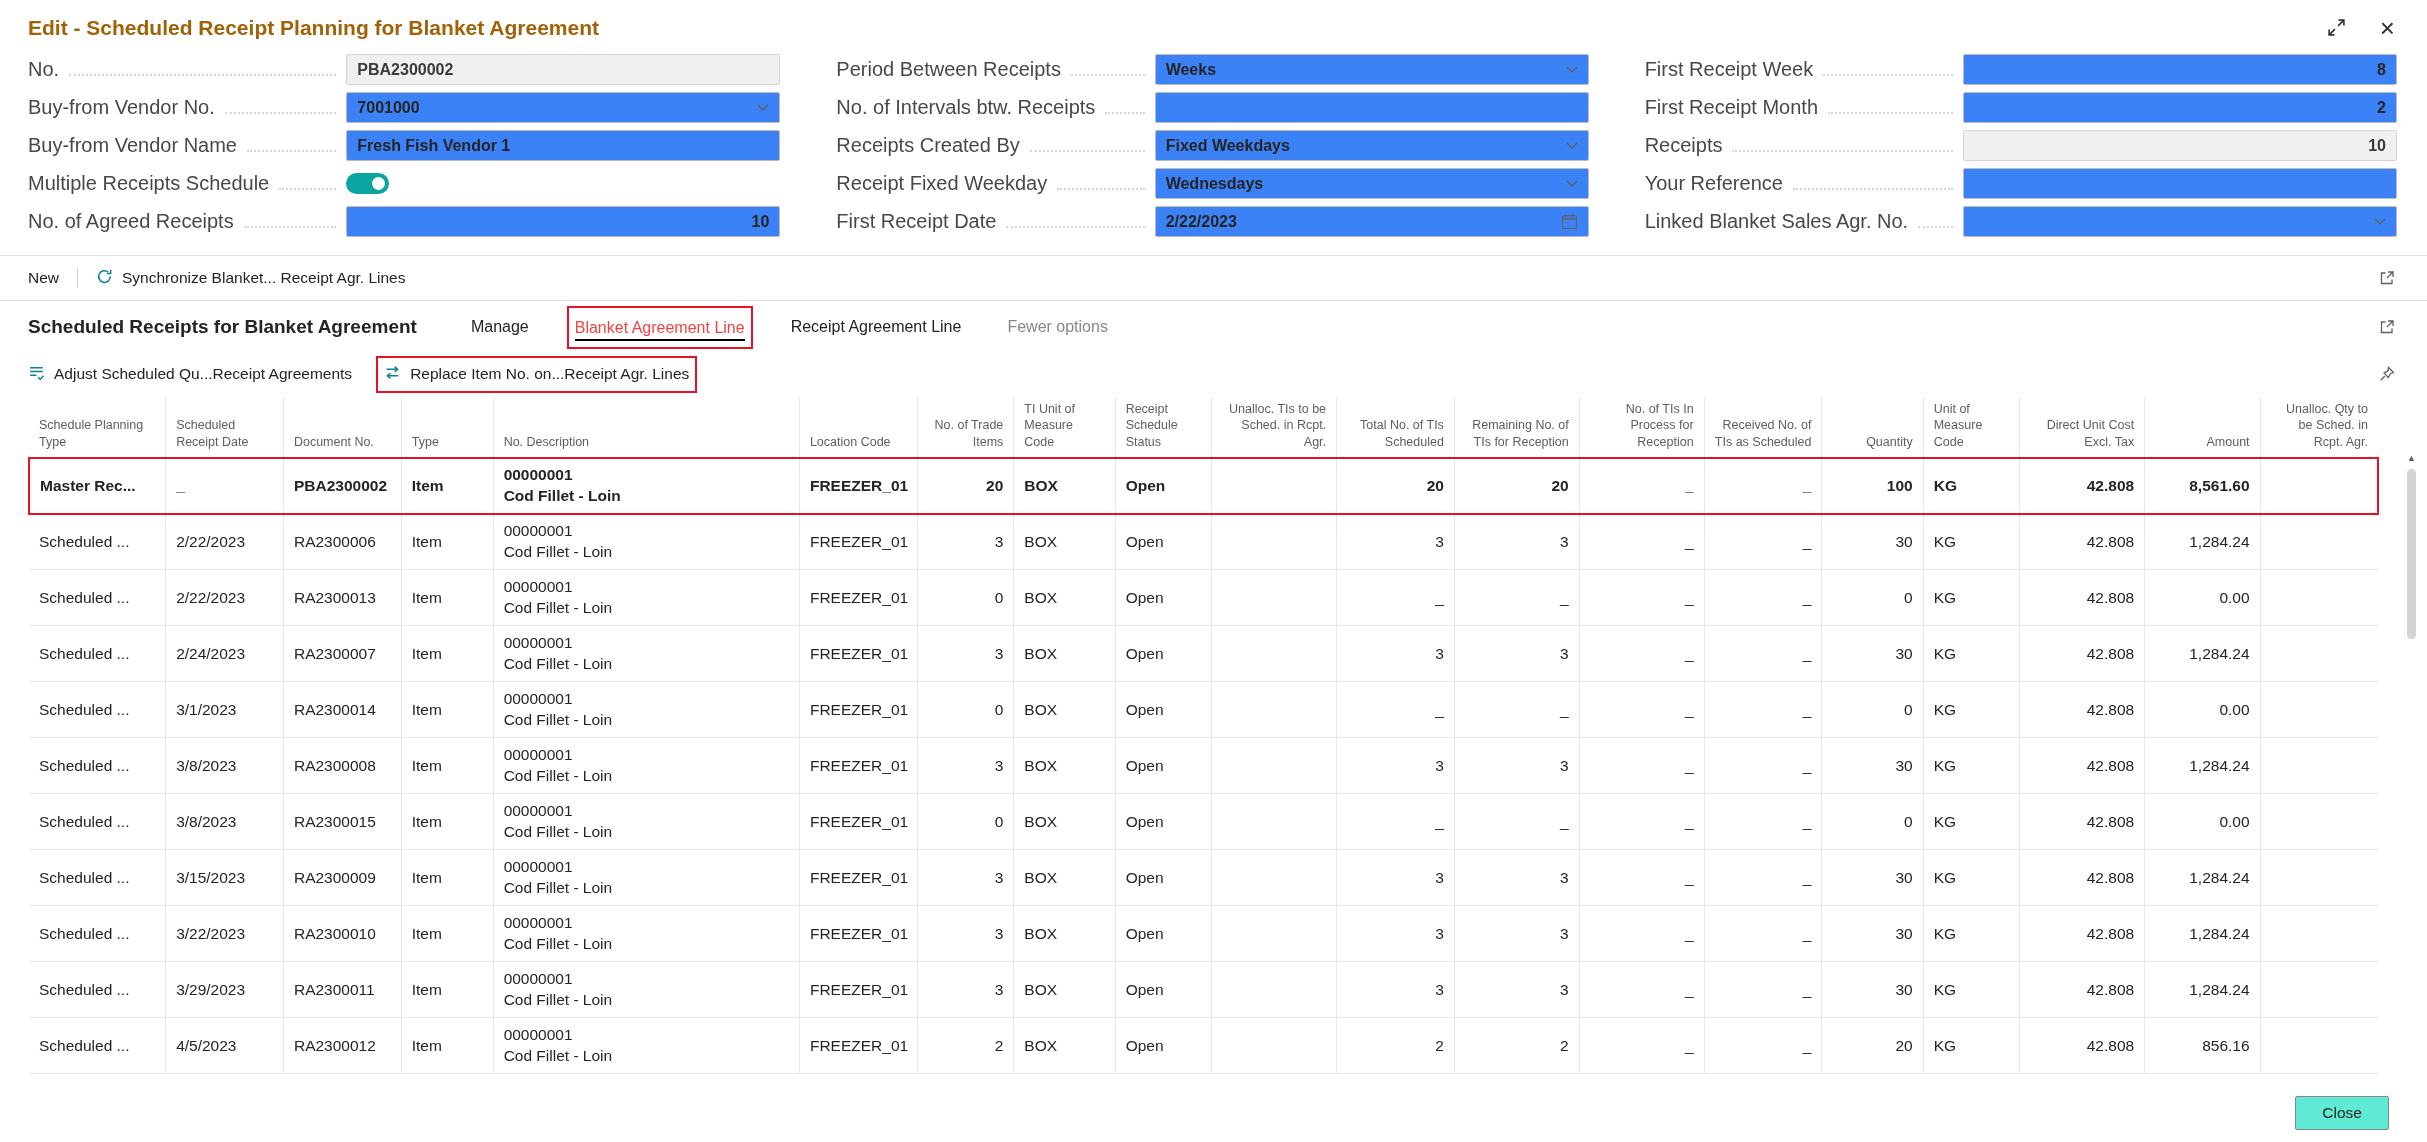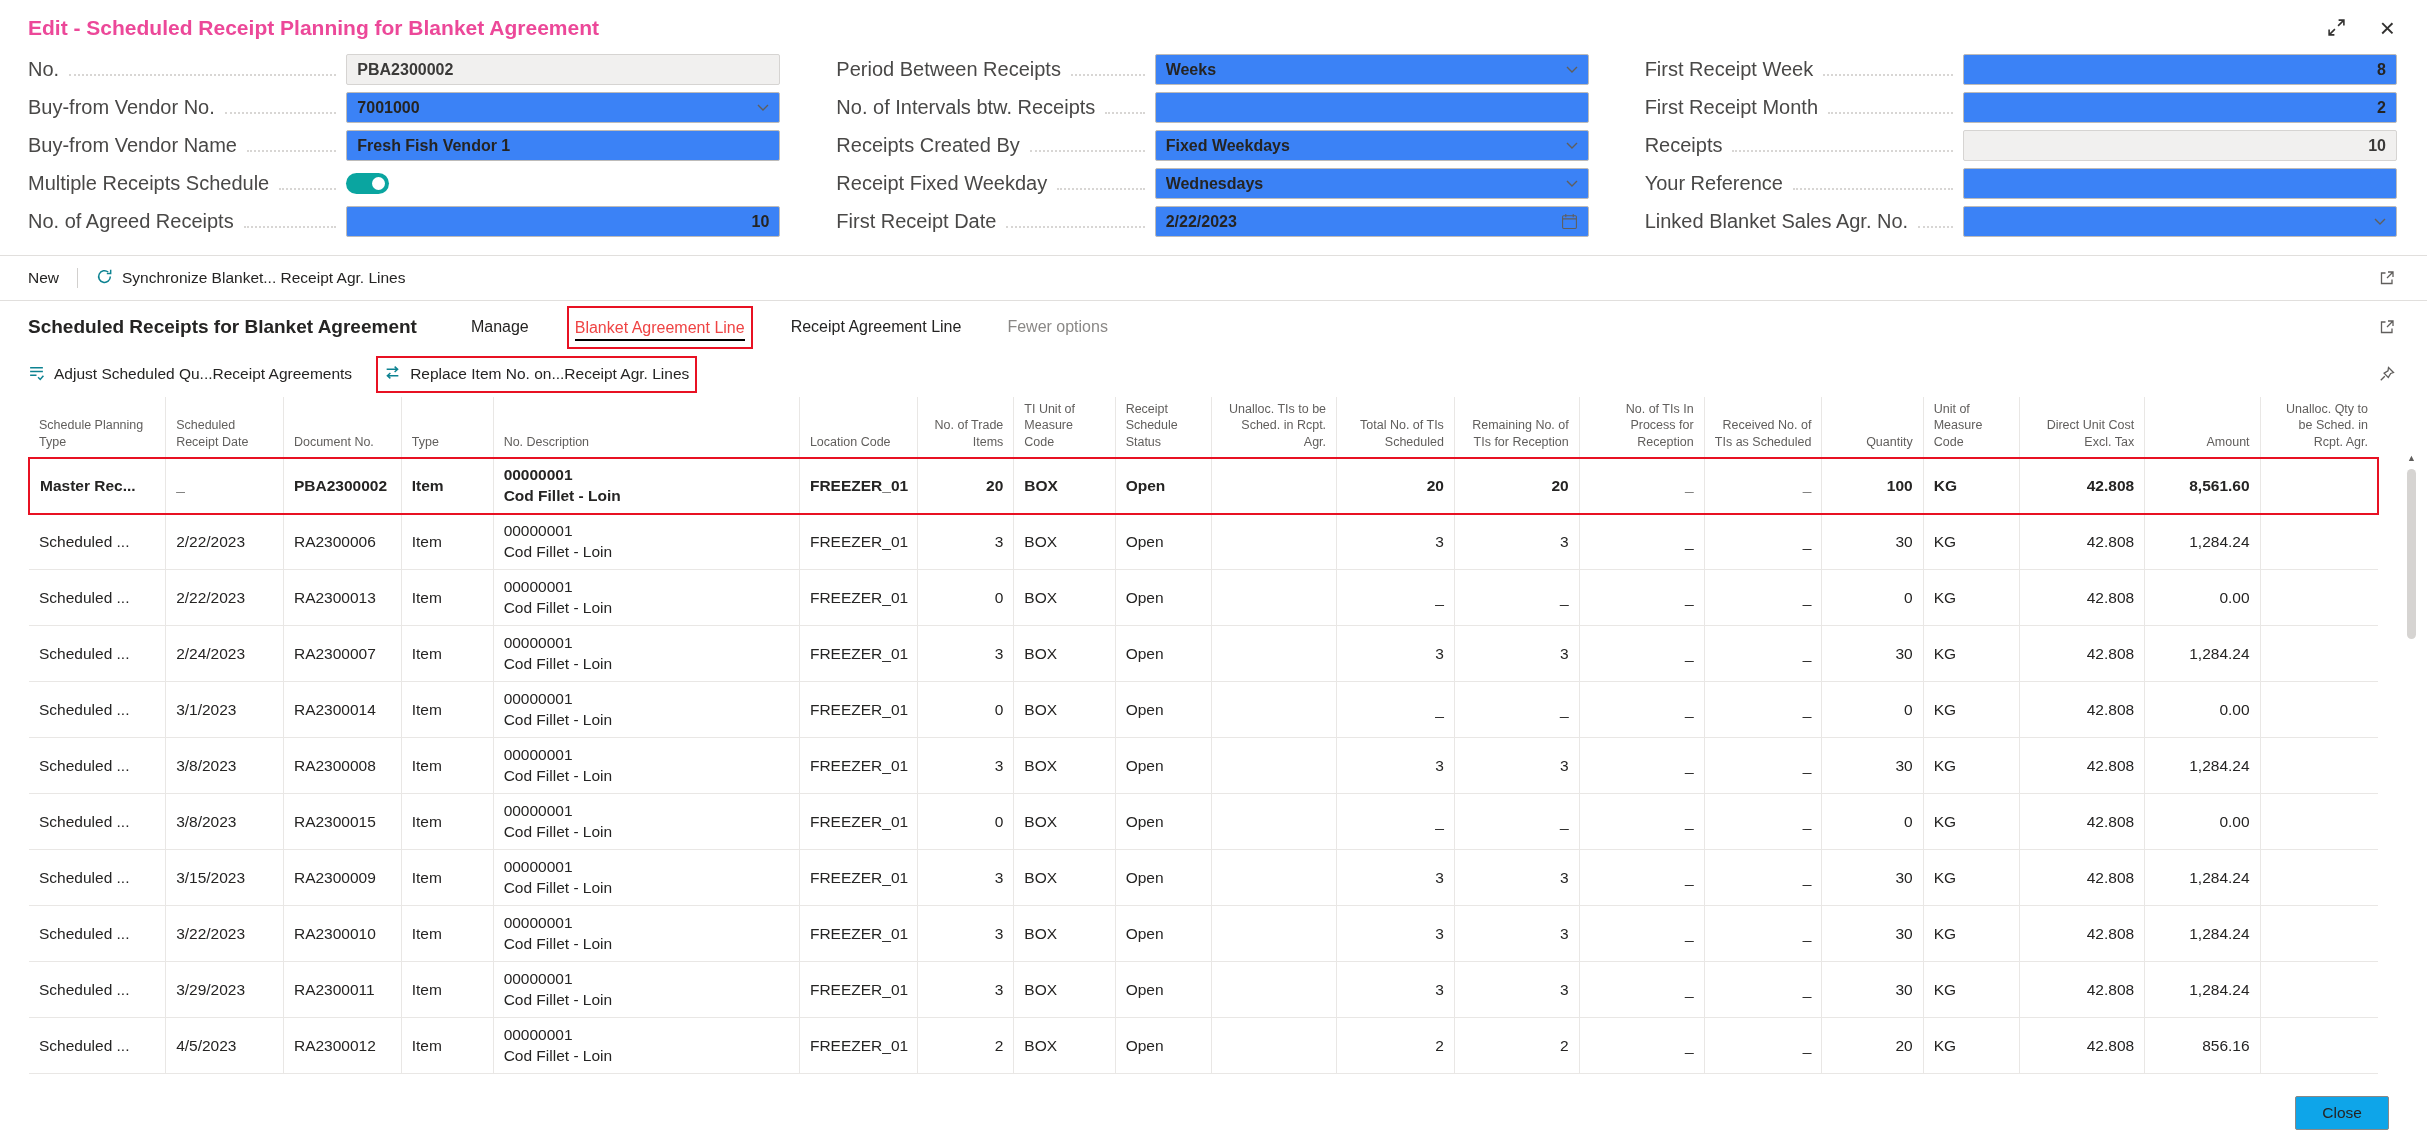--- a/index.html
+++ b/index.html
@@ -3,21 +3,21 @@
 <meta charset="utf-8">
 <style>
   * { box-sizing: border-box; margin: 0; padding: 0; }
   html,body { width: 2427px; height: 1142px; overflow: hidden; }
   body {
     font-family: "Liberation Sans", "DejaVu Sans", sans-serif;
     background: #ffffff;
     color: #252423;
   }
   .titlebar { display:flex; align-items:flex-start; justify-content:space-between; padding:16px 32px 6px 28px; }
-  .title { font-size:21px; font-weight:700; color:#ec4899; }
+  .title { font-size:21px; font-weight:700; color:#a16207; }
   .titlebar-icons { display:flex; gap:34px; align-items:center; padding-top:2px; }
   .icon-btn { cursor:pointer; display:inline-flex; align-items:center; color:#323130; }
   .close-x { font-size:26px; line-height:18px; color:#323130; }
 
   
   .form { display:grid; grid-template-columns:1fr 1fr 1fr; column-gap:56px; row-gap:7px; padding:8px 30px 18px 28px; }
   .field { display:flex; align-items:center; height:31px; }
   .flabel { font-size:20px; color:#494847; white-space:nowrap; }
   .dots { flex:1 1 auto; min-width:18px; border-bottom:2px dotted #d8d6d4; height:1px; margin:0 10px; transform:translateY(5px); }
   .ctrl { flex:0 0 434px; height:31px; border:1px solid #bdbbb9; border-radius:2px; background:#3b82f6;
@@ -64,21 +64,21 @@
   .desc-line { line-height:1.35; }
 
   
   .scrollbar { position:absolute; top:56px; bottom:4px; right:8px; width:15px; display:flex; flex-direction:column; align-items:center; }
   .sb-arrow { font-size:9px; color:#605e5c; line-height:14px; cursor:pointer; }
   .sb-thumb { width:9px; height:170px; background:#d6d4d2; border-radius:5px; margin-top:4px; cursor:pointer; }
 
   
   .footer { display:flex; justify-content:flex-end; padding:22px 38px 0 0; }
   .close-btn { height:34px; padding:0 26px; font-size:15.5px; font-family:inherit; color:#252423;
-               background:#0ea5e9; border:1px solid #8a8886; border-radius:2px; cursor:pointer; }
+               background:#5eead4; border:1px solid #8a8886; border-radius:2px; cursor:pointer; }
 </style>
 </head>
 <body>
 
 <div>
 
   <div class="titlebar">
     <div class="title">Edit - Scheduled Receipt Planning for Blanket Agreement</div>
     <div class="titlebar-icons">
       <span class="icon-btn">

